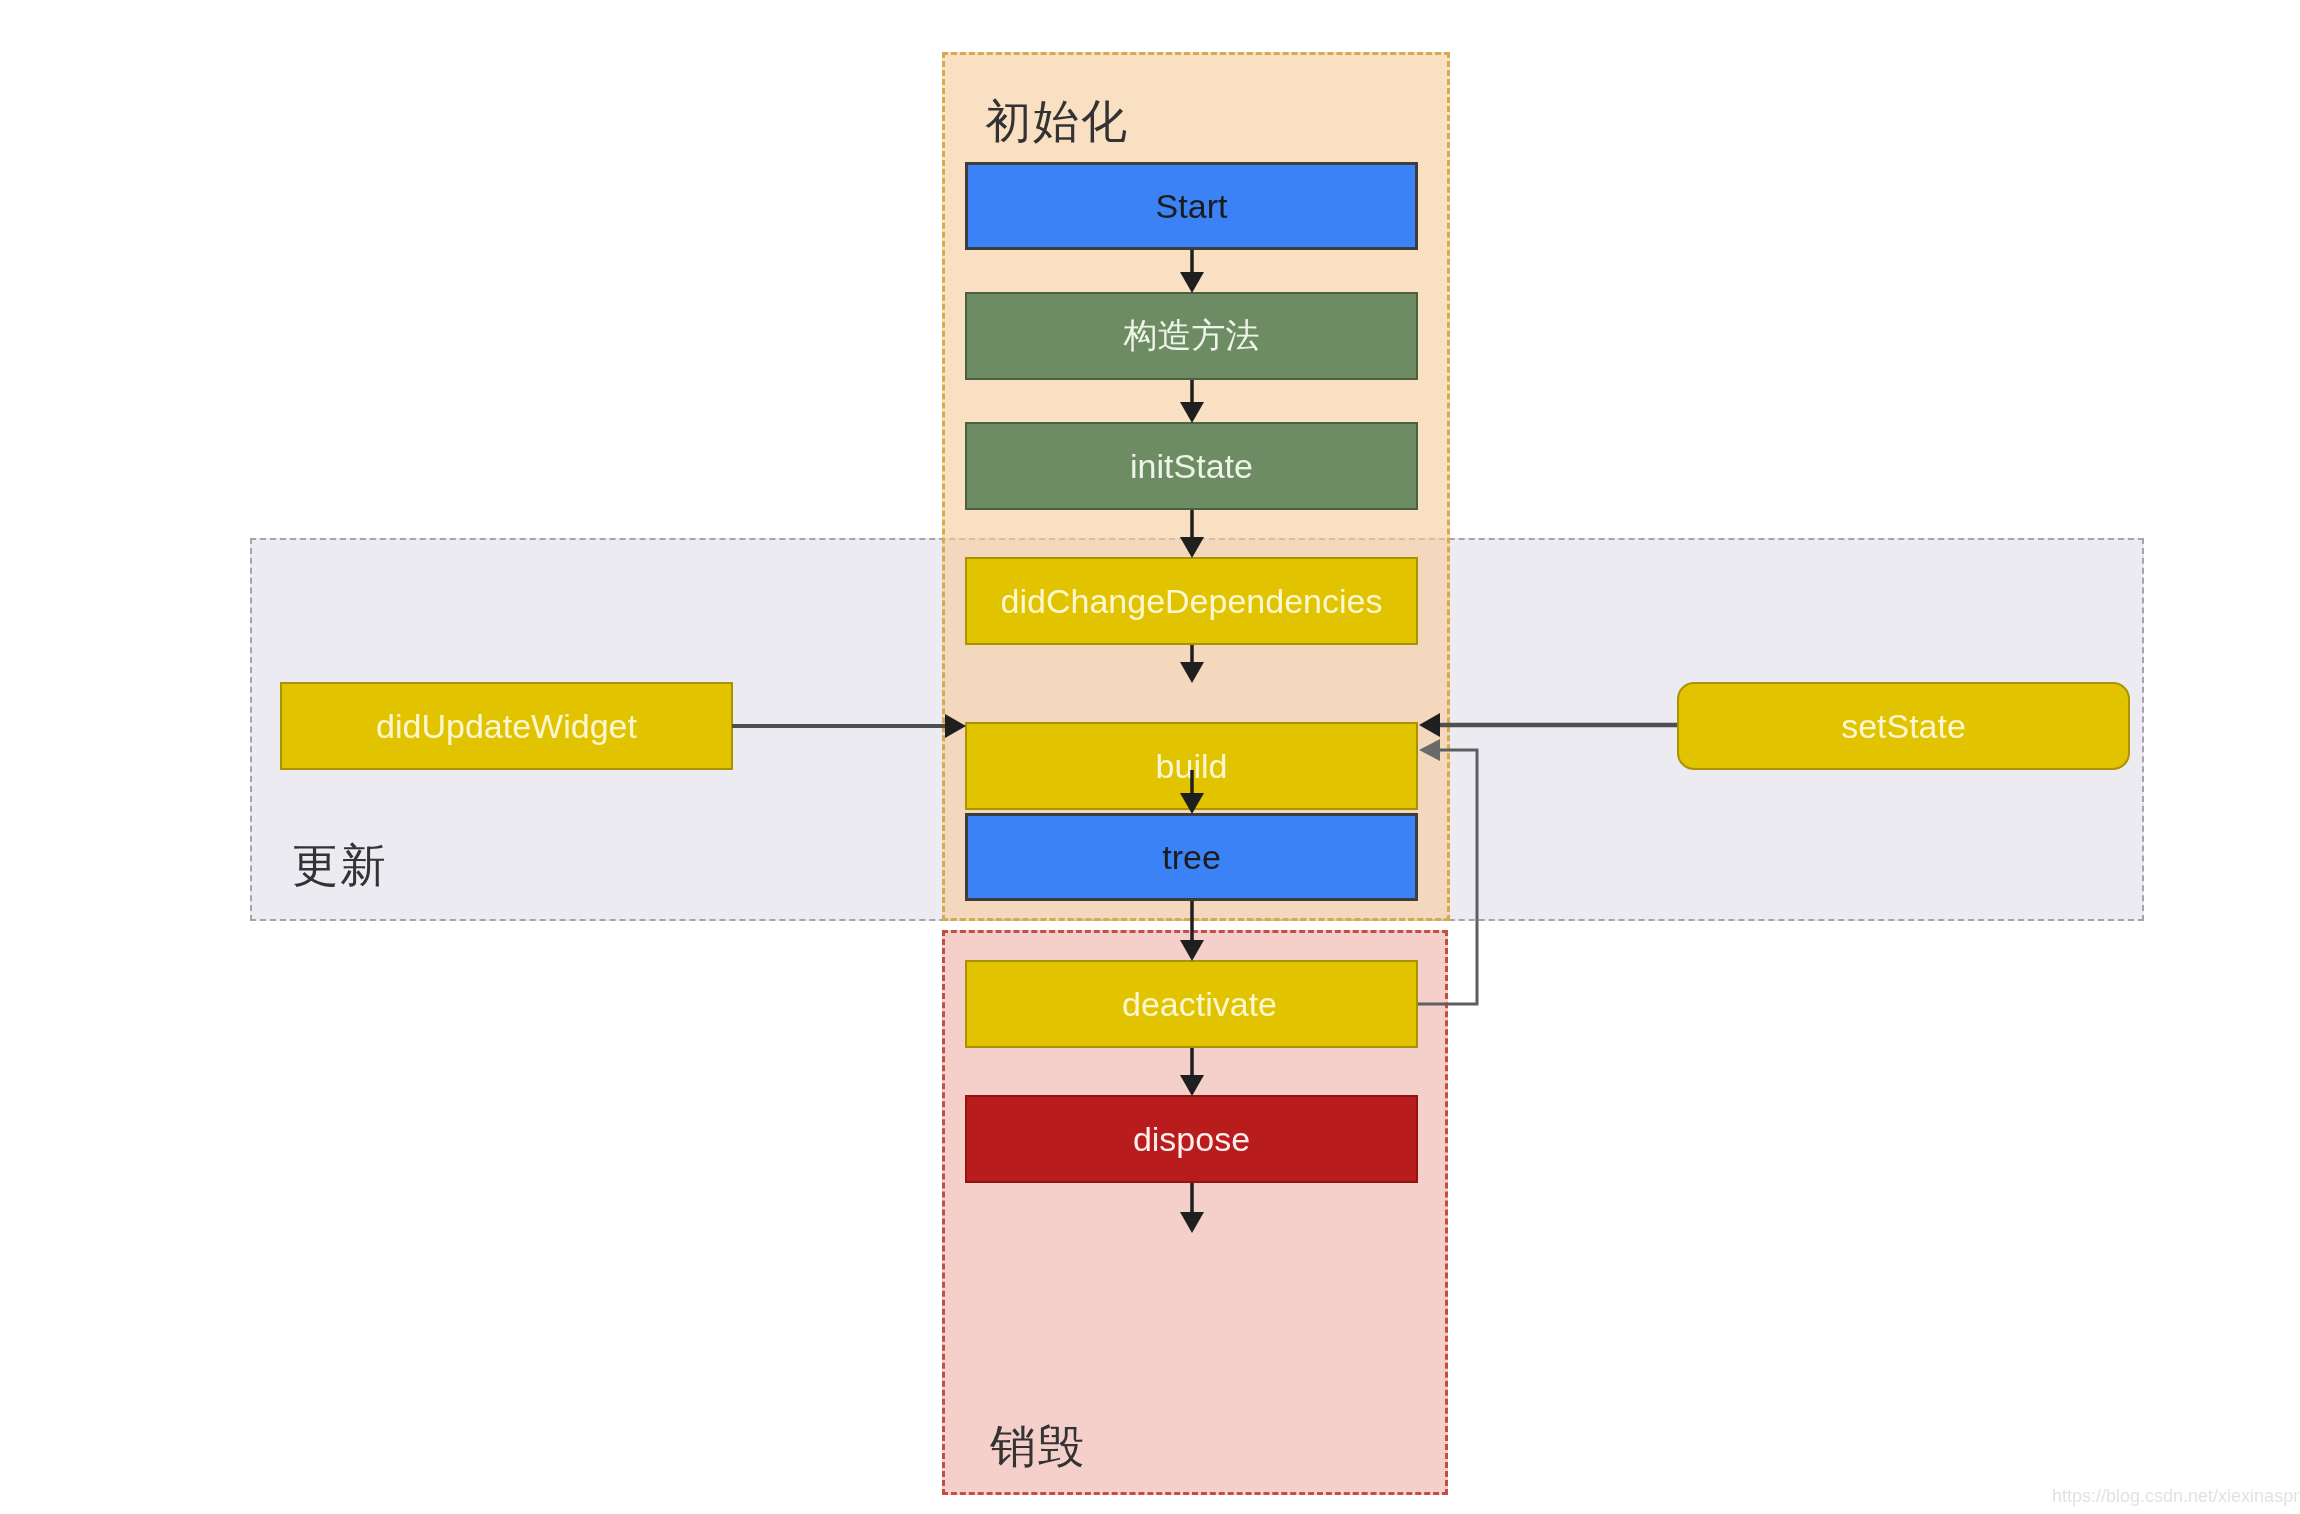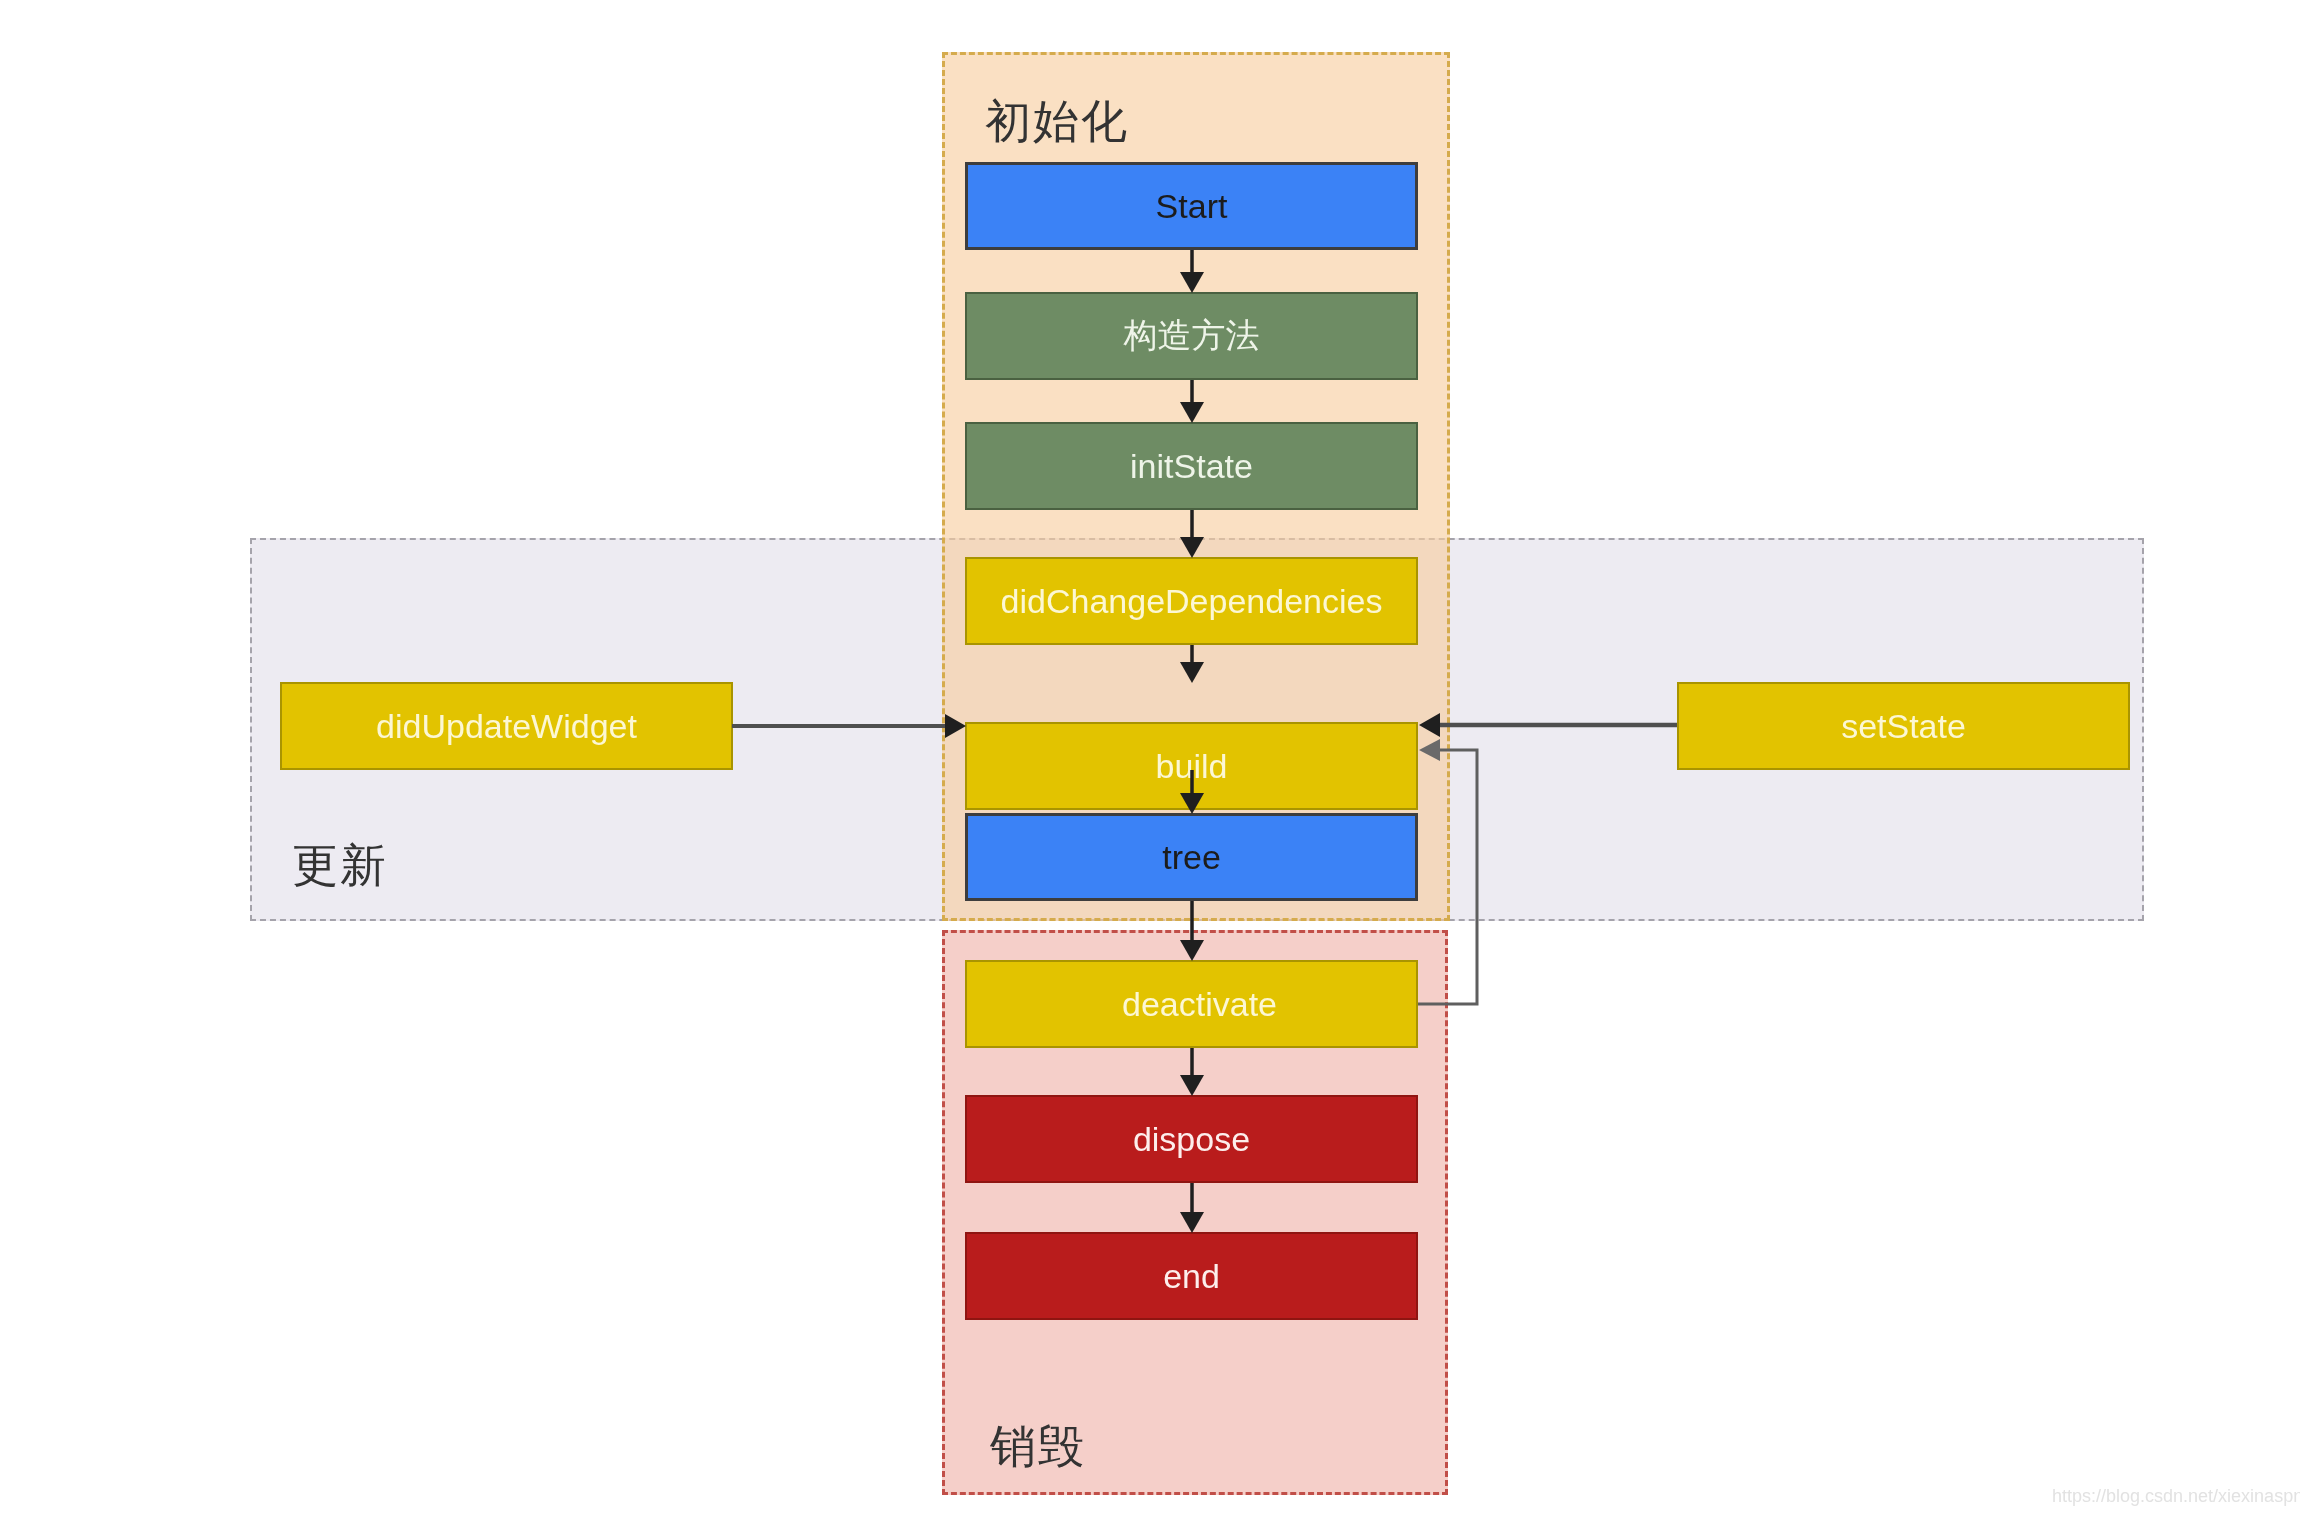--- a/index.html
+++ b/index.html
@@ -45,21 +45,21 @@
   .n-start{left:965px;top:162px;}
   .n-constructor{left:965px;top:292px;}
   .n-initstate{left:965px;top:422px;}
   .n-didchange{left:965px;top:557px;}
   .n-build{left:965px;top:722px;}
   .n-tree{left:965px;top:813px;}
   .n-deactivate{left:965px;top:960px;padding-left:16px;}
   .n-dispose{left:965px;top:1095px;}
   .n-end{left:965px;top:1232px;}
   .n-didupdate{left:280px;top:682px;}
-  .n-setstate{left:1677px;top:682px;}
+  .n-setstate{left:1677px;top:682px;border-radius:17px;}
 
   
   .arrows{position:absolute;left:0;top:0;pointer-events:none;}
 
   
   .watermark{
     position:absolute;left:2052px;top:1486px;width:240px;
     font-size:18px;color:#e2e2e2;text-align:right;white-space:nowrap;
   }
 </style>
@@ -81,21 +81,20 @@
   </div>
 
   <div class="node node-white  n-start">Start</div>
   <div class="node node-green  n-constructor">构造方法</div>
   <div class="node node-green  n-initstate">initState</div>
   <div class="node node-yellow n-didchange">didChangeDependencies</div>
   <div class="node node-yellow n-build">build</div>
   <div class="node node-white  n-tree">tree</div>
   <div class="node node-yellow n-deactivate">deactivate</div>
   <div class="node node-red    n-dispose">dispose</div>
-  <div class="node node-red    n-end">end</div>
   <div class="node node-yellow n-didupdate">didUpdateWidget</div>
   <div class="node node-yellow n-setstate">setState</div>
 
   <svg class="arrows" width="2300" height="1514" viewBox="0 0 2300 1514">
 
     <g stroke="#1f1f1f" stroke-width="3.5" fill="#1f1f1f">
       <line x1="1192" y1="250" x2="1192" y2="276"></line> 
         <polygon stroke="none" points="1180,272 1204,272 1192,293"></polygon>
       <line x1="1192" y1="380" x2="1192" y2="406"></line> 
         <polygon stroke="none" points="1180,402 1204,402 1192,423"></polygon>

